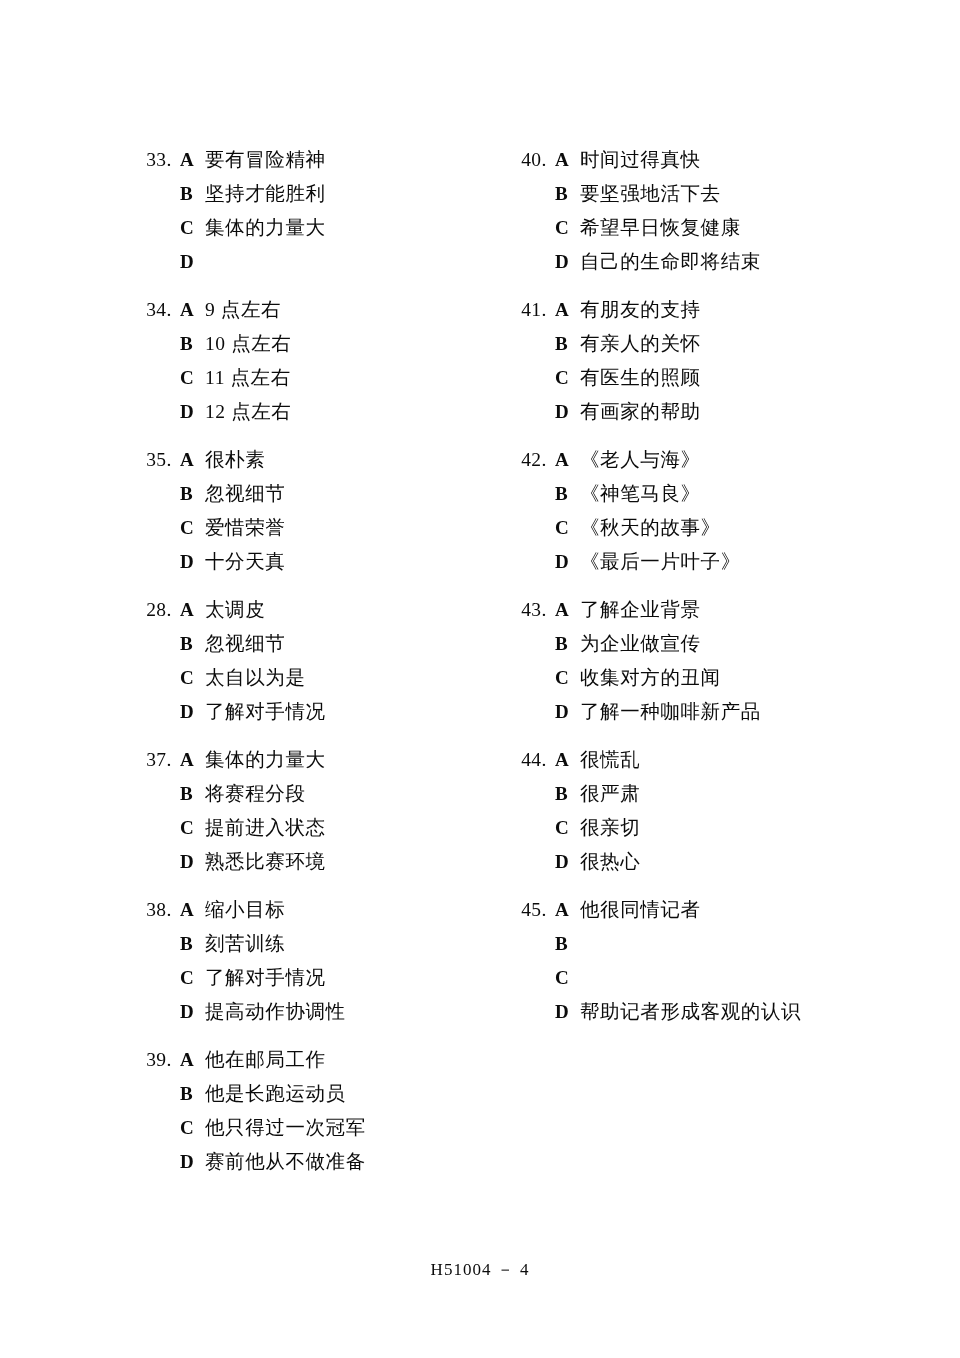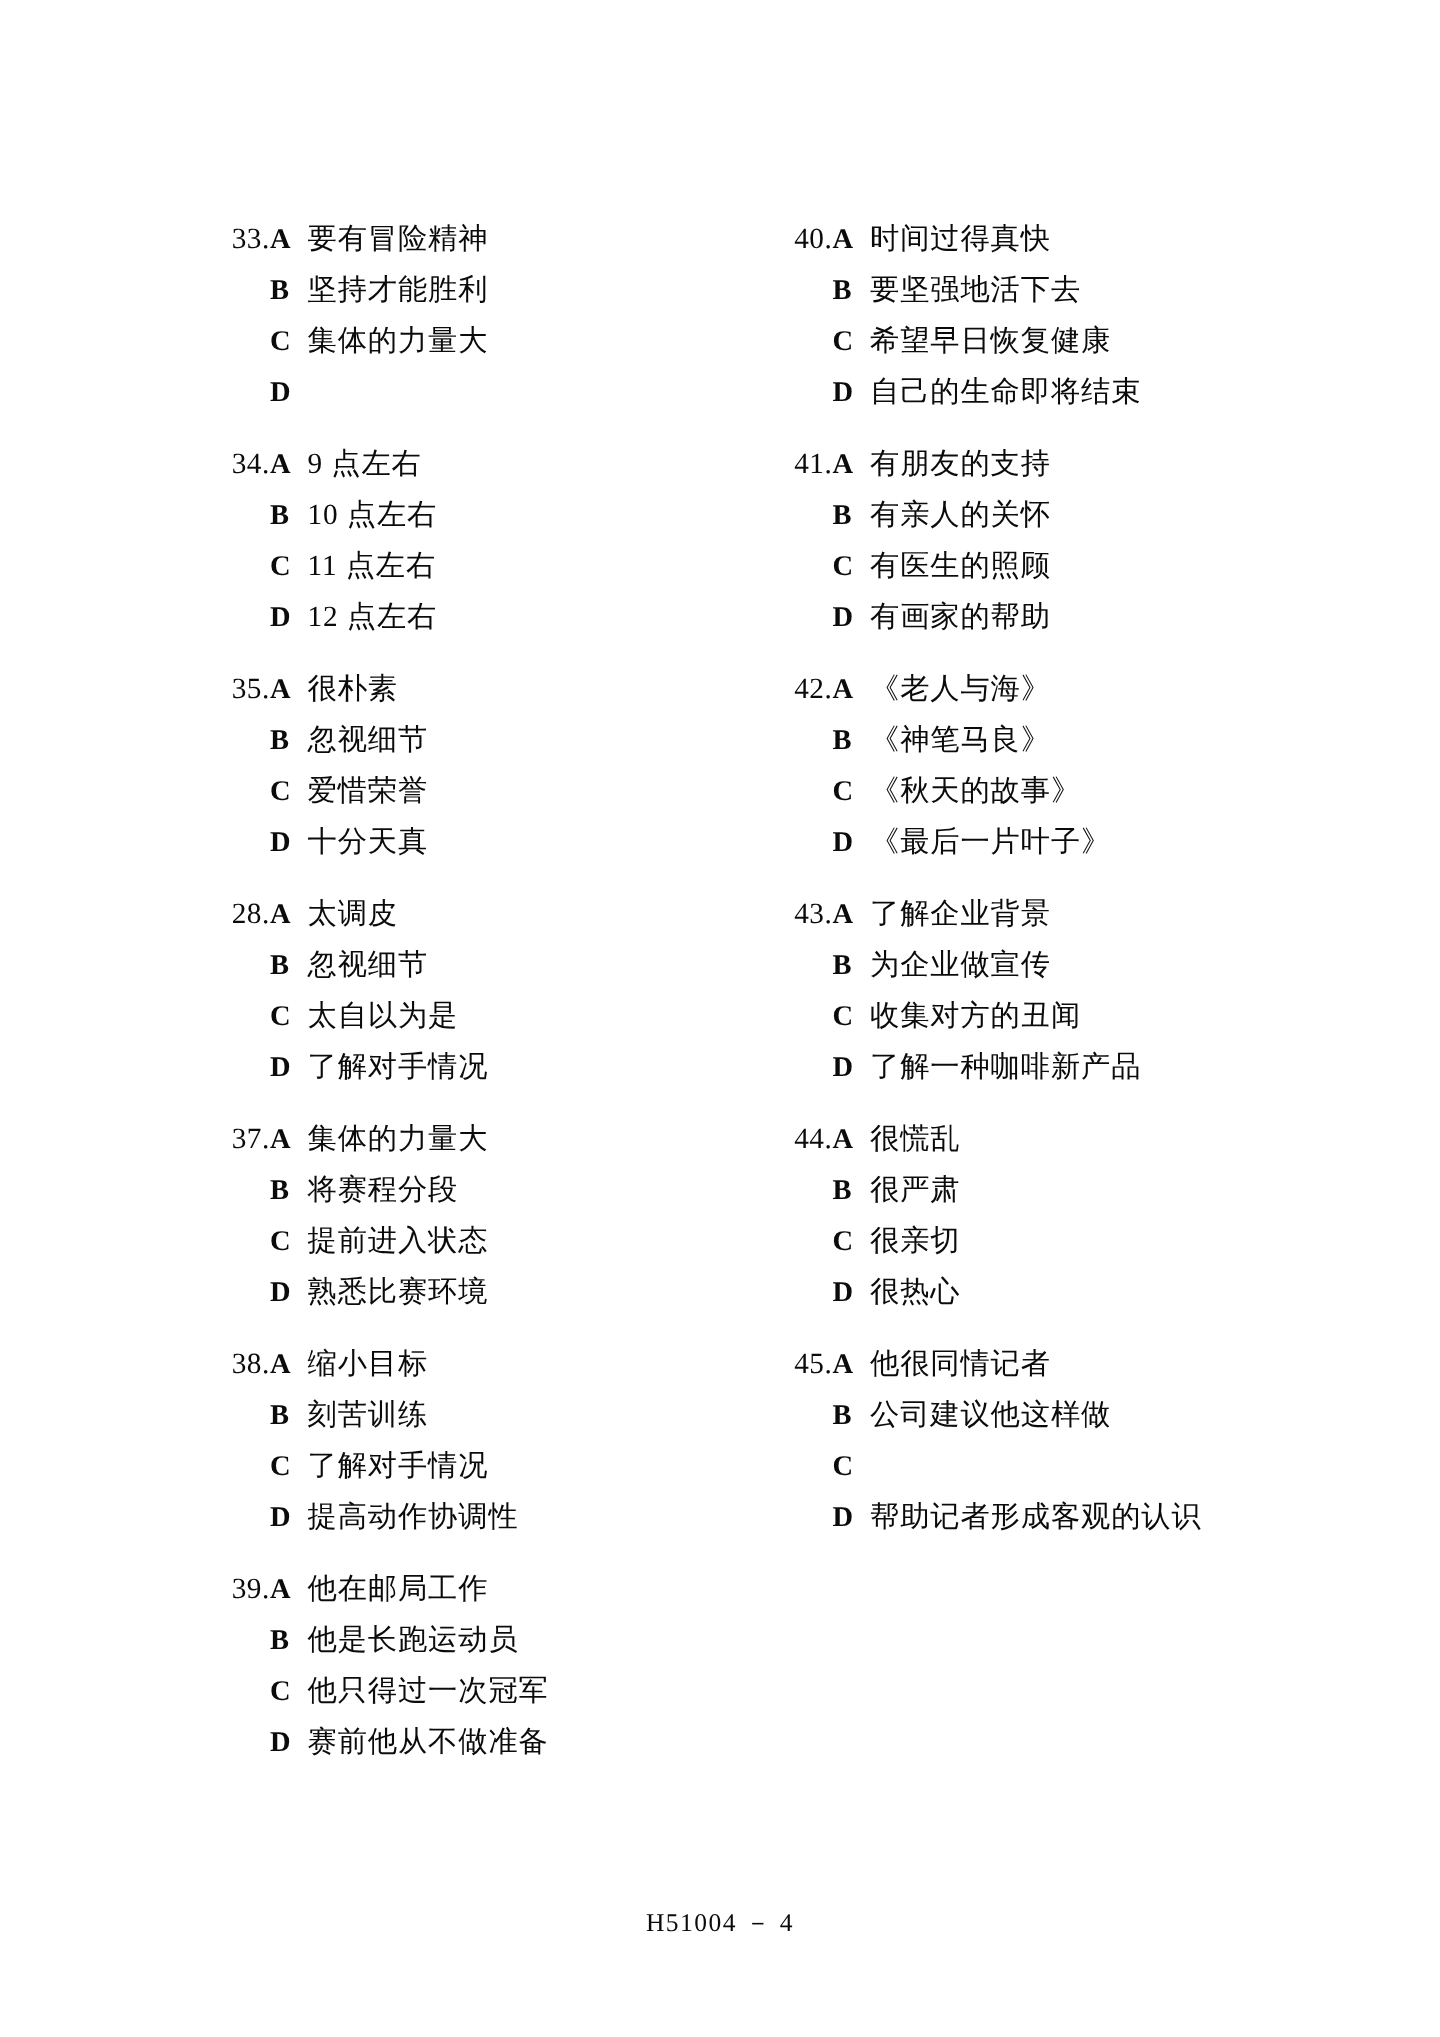--- a/index.html
+++ b/index.html
@@ -48,21 +48,21 @@
   .option-row {
     display: flex;
     align-items: baseline;
     height: 34px;
     white-space: nowrap;
   }
 
   .qnum {
     width: 42px;
     flex: 0 0 42px;
-    text-align: right;
+    text-align: center;
     font-size: 19.5px;
     font-family: "Liberation Serif", "DejaVu Serif", serif;
     letter-spacing: 0.4px;
     line-height: 34px;
   }
 
   .qnum.empty { visibility: hidden; }
 
   .optletter {
     width: 25px;
@@ -82,21 +82,20 @@
 
   .footer {
     position: absolute;
     left: 0;
     top: 1258px;
     width: 960px;
     text-align: center;
     font-size: 17px;
     letter-spacing: 1px;
     font-family: "Liberation Serif", "DejaVu Serif", serif;
-    margin-top: 12px;
   }
 </style>
 </head>
 <body>
 
 <div id="page">
 
   <div class="columns">
 
     <div class="column left" id="col-left">
@@ -368,21 +367,20 @@
         </div>
         <div class="question">
           <div class="option-row">
             <span class="qnum">45.</span>
             <span class="optletter">A</span>
             <span class="opttext">他很同情记者</span>
           </div>
           <div class="option-row">
             <span class="qnum empty">45.</span>
             <span class="optletter">B</span>
-            <span class="opttext">公司建议他这样做</span>
           </div>
           <div class="option-row">
             <span class="qnum empty">45.</span>
             <span class="optletter">C</span>
           </div>
           <div class="option-row">
             <span class="qnum empty">45.</span>
             <span class="optletter">D</span>
             <span class="opttext">帮助记者形成客观的认识</span>
           </div>

